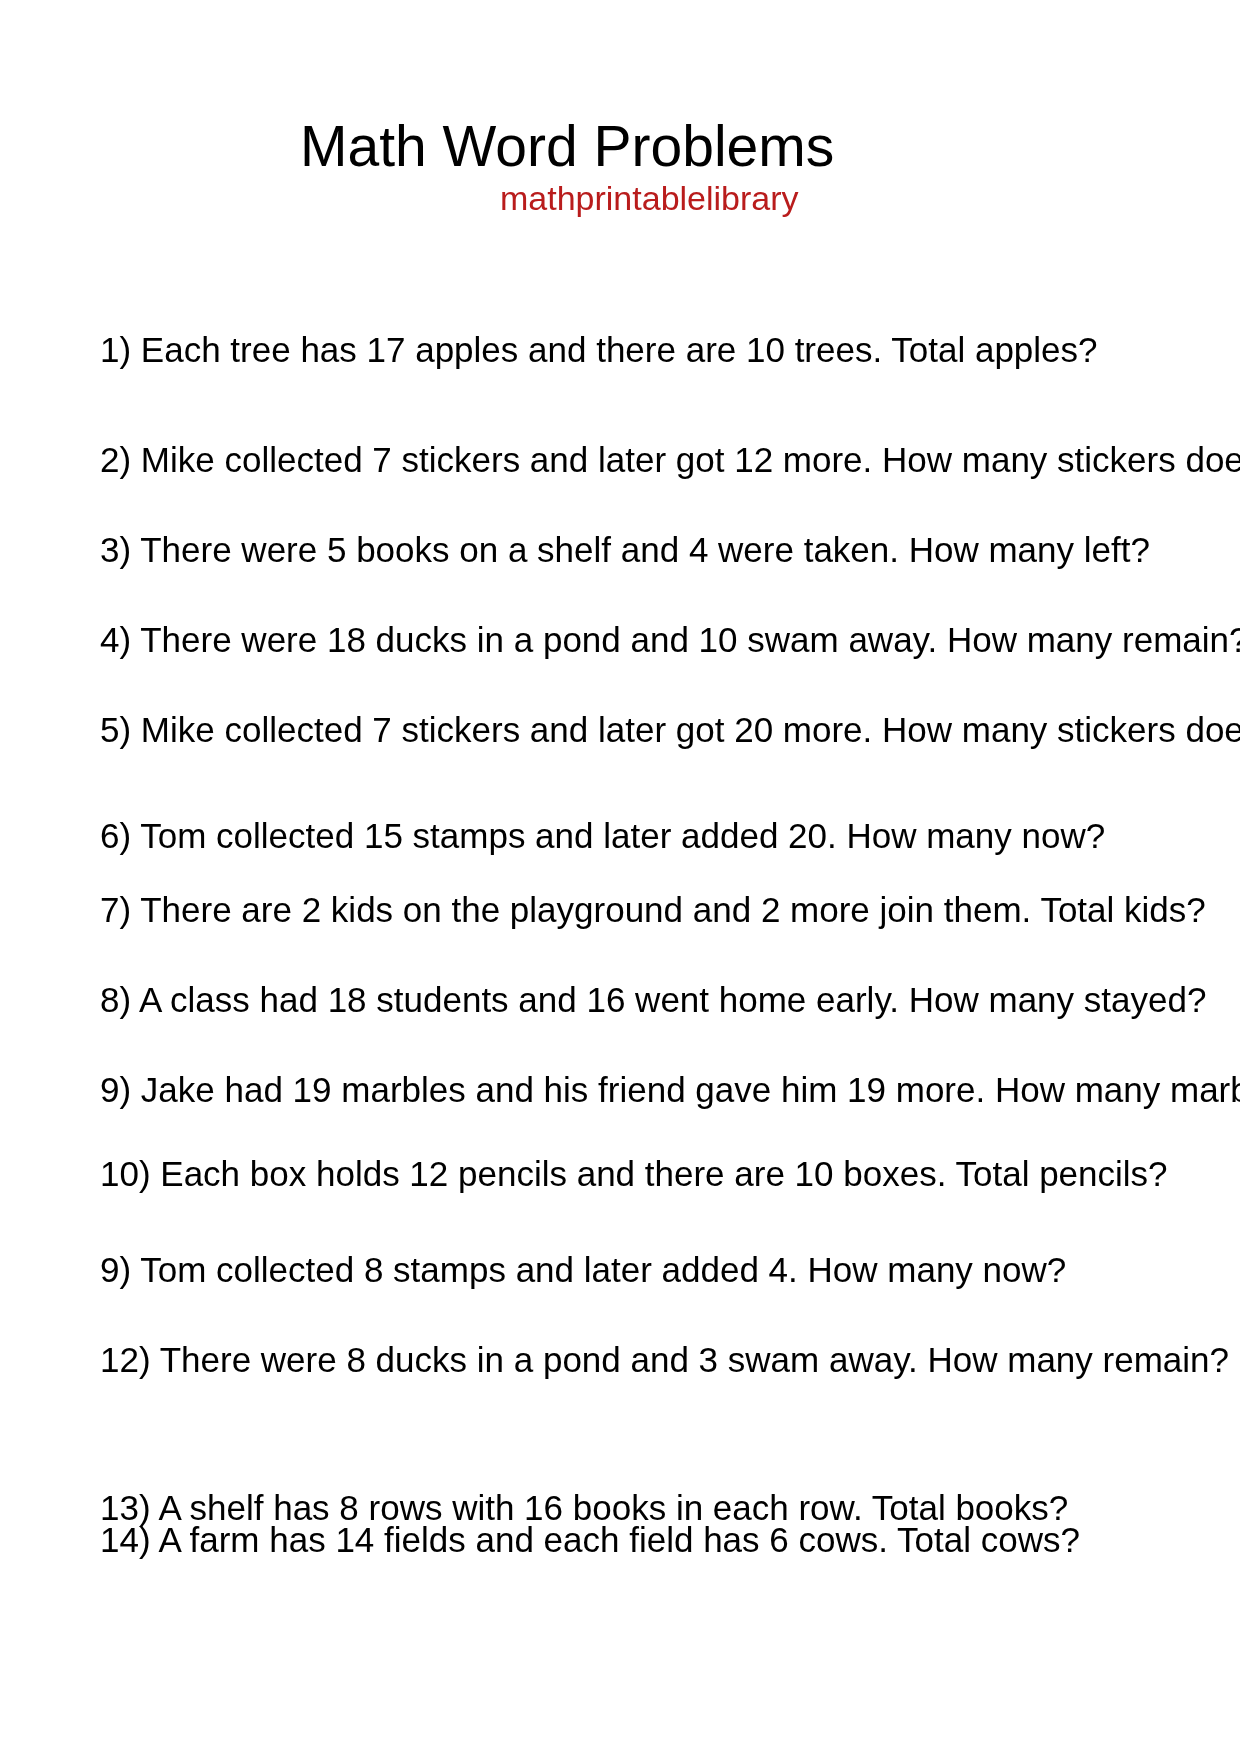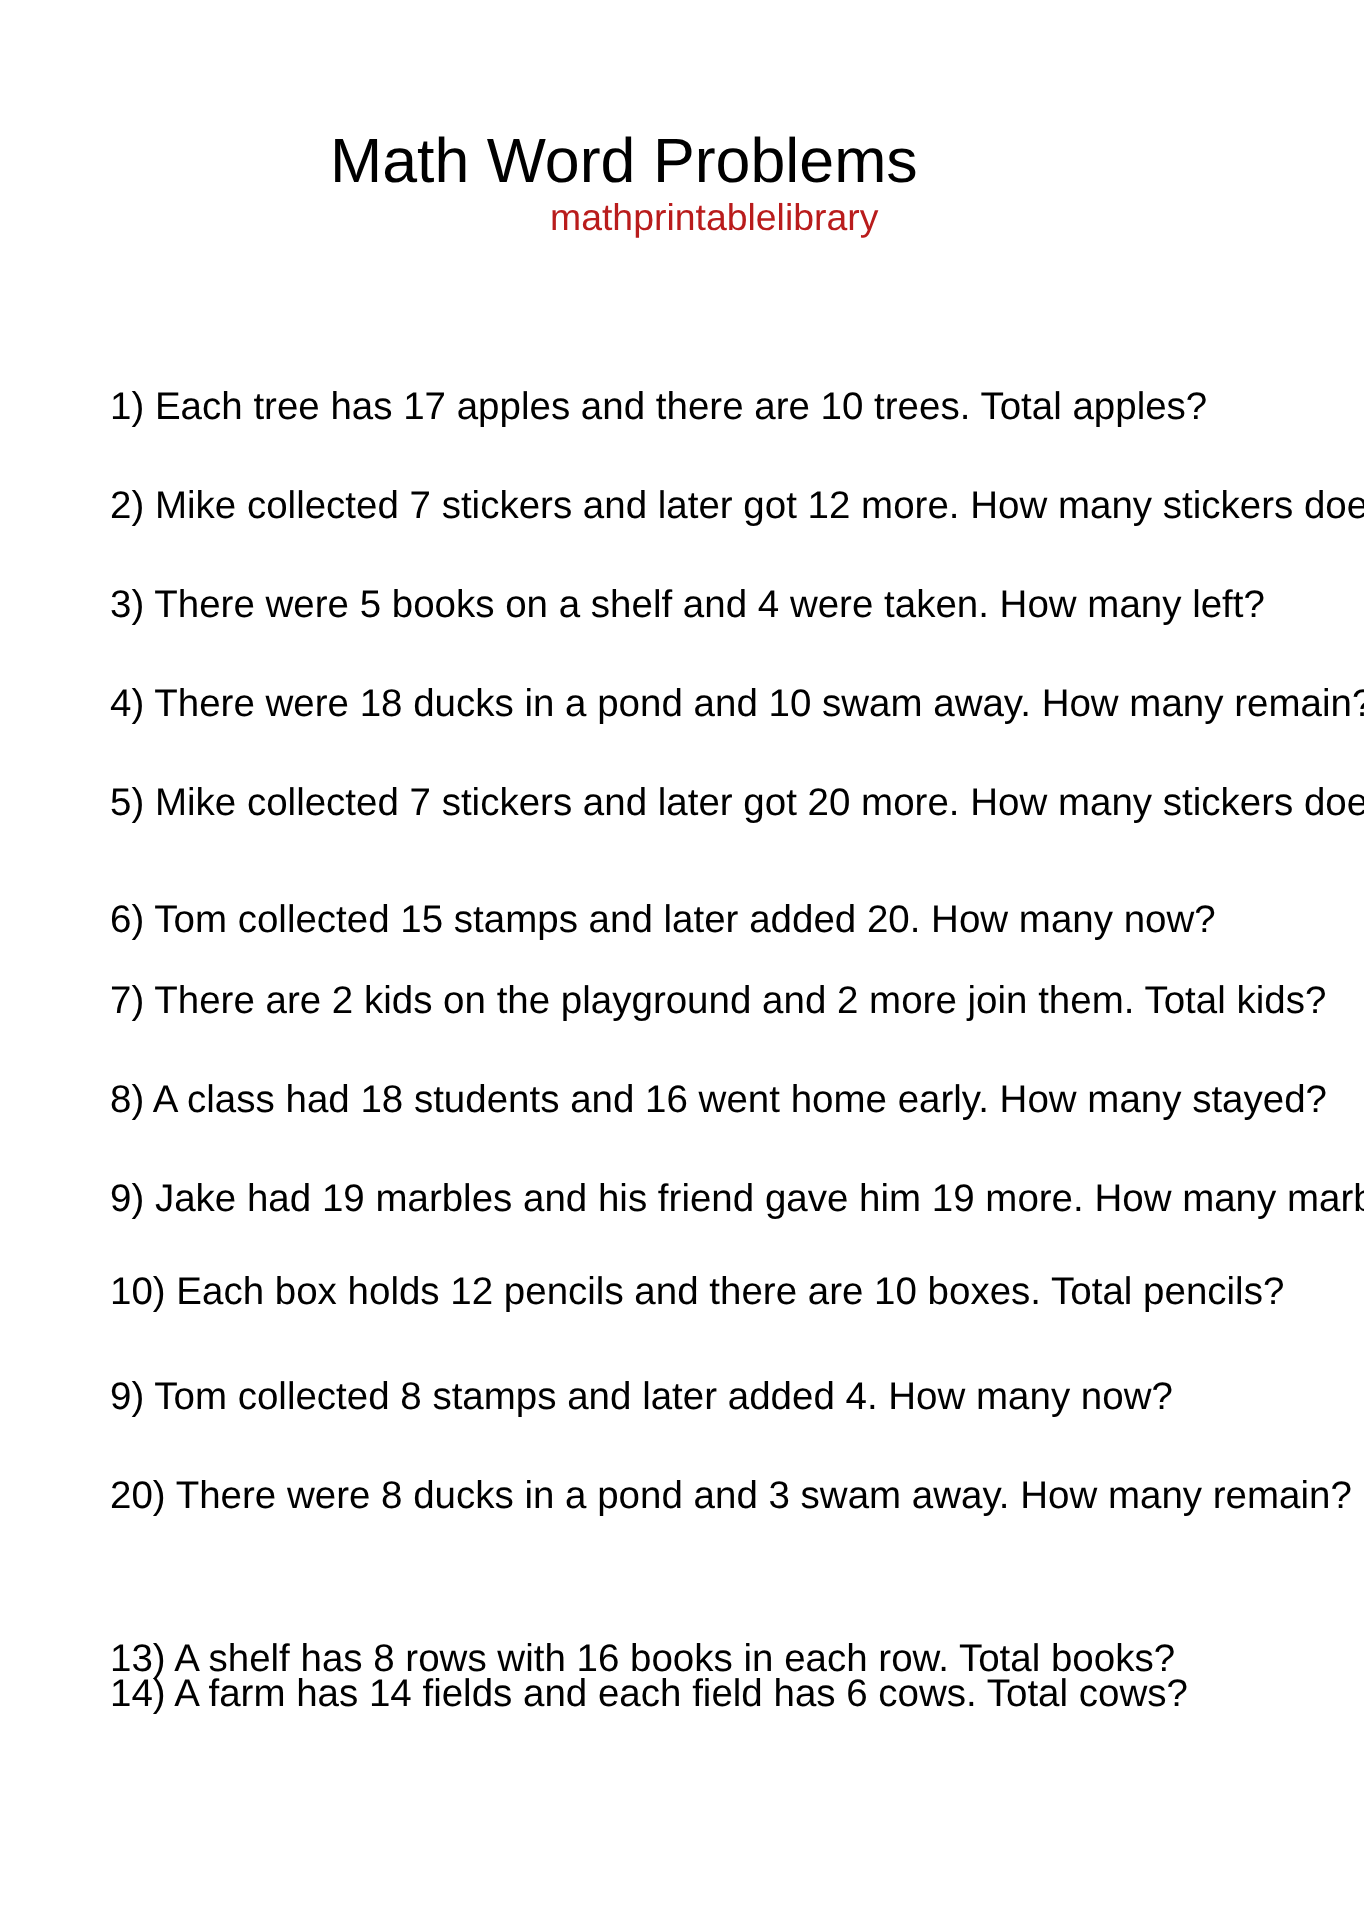--- a/index.html
+++ b/index.html
@@ -44,28 +44,28 @@
     color: #000000;
   }
 </style>
 </head>
 <body>
 
 <div class="page">
   <div class="doc-title">Math Word Problems</div>
   <div class="doc-subtitle">mathprintablelibrary</div>
   <div id="problem-list">
-      <div class="problem-line" style="top: 349px;">1) Each tree has 17 apples and there are 10 trees. Total apples?</div>
+      <div class="problem-line" style="top: 329px;">1) Each tree has 17 apples and there are 10 trees. Total apples?</div>
       <div class="problem-line" style="top: 439px;">2) Mike collected 7 stickers and later got 12 more. How many stickers doe</div>
       <div class="problem-line" style="top: 529px;">3) There were 5 books on a shelf and 4 were taken. How many left?</div>
       <div class="problem-line" style="top: 619px;">4) There were 18 ducks in a pond and 10 swam away. How many remain?</div>
       <div class="problem-line" style="top: 709px;">5) Mike collected 7 stickers and later got 20 more. How many stickers doe</div>
       <div class="problem-line" style="top: 799px; margin-top: 16px;">6) Tom collected 15 stamps and later added 20. How many now?</div>
       <div class="problem-line" style="top: 889px;">7) There are 2 kids on the playground and 2 more join them. Total kids?</div>
       <div class="problem-line" style="top: 979px;">8) A class had 18 students and 16 went home early. How many stayed?</div>
       <div class="problem-line" style="top: 1069px;">9) Jake had 19 marbles and his friend gave him 19 more. How many marb</div>
       <div class="problem-line" style="top: 1153px;">10) Each box holds 12 pencils and there are 10 boxes. Total pencils?</div>
       <div class="problem-line" style="top: 1249px;">9) Tom collected 8 stamps and later added 4. How many now?</div>
-      <div class="problem-line" style="top: 1339px;">20) There were 8 ducks in a pond and 3 swam away. How many remain?</div>
+      <div class="problem-line" style="top: 1339px;">12) There were 8 ducks in a pond and 3 swam away. How many remain?</div>
       <div class="problem-line" style="top: 1487px;">13) A shelf has 8 rows with 16 books in each row. Total books?</div>
       <div class="problem-line" style="top: 1519px;">14) A farm has 14 fields and each field has 6 cows. Total cows?</div>
     </div>
 </div>
 
 </body></html>

